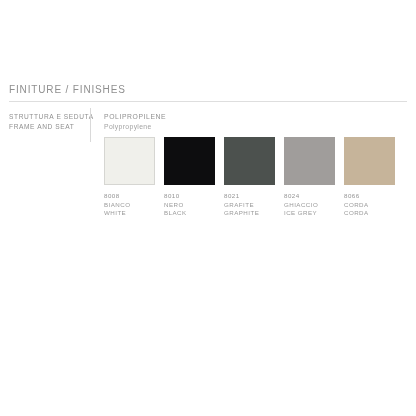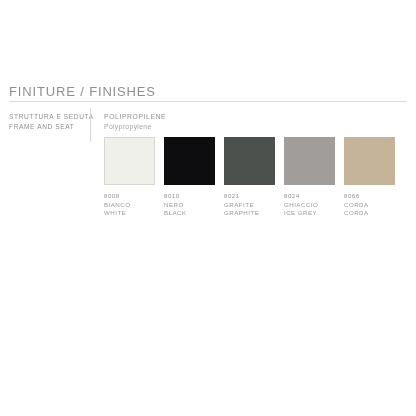--- a/index.html
+++ b/index.html
@@ -18,21 +18,21 @@
   .page {
     position: absolute;
     inset: 0;
   }
 
   
   .section-header {
     position: absolute;
     left: 9px;
     top: 84px;
-    font-size: 13px;
+    font-size: 10px;
     letter-spacing: 0.85px;
     color: #8f8f8f;
     white-space: nowrap;
   }
   .rule {
     position: absolute;
     left: 9px;
     top: 101px;
     width: 398px;
     height: 1px;

